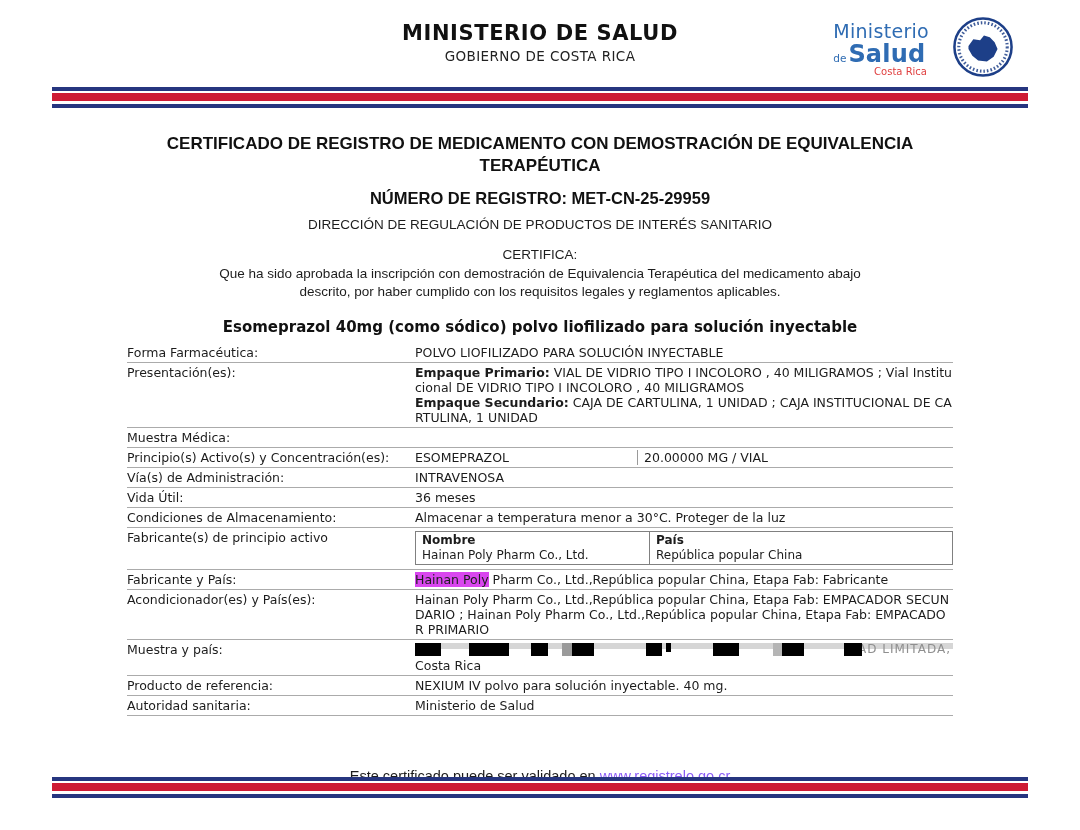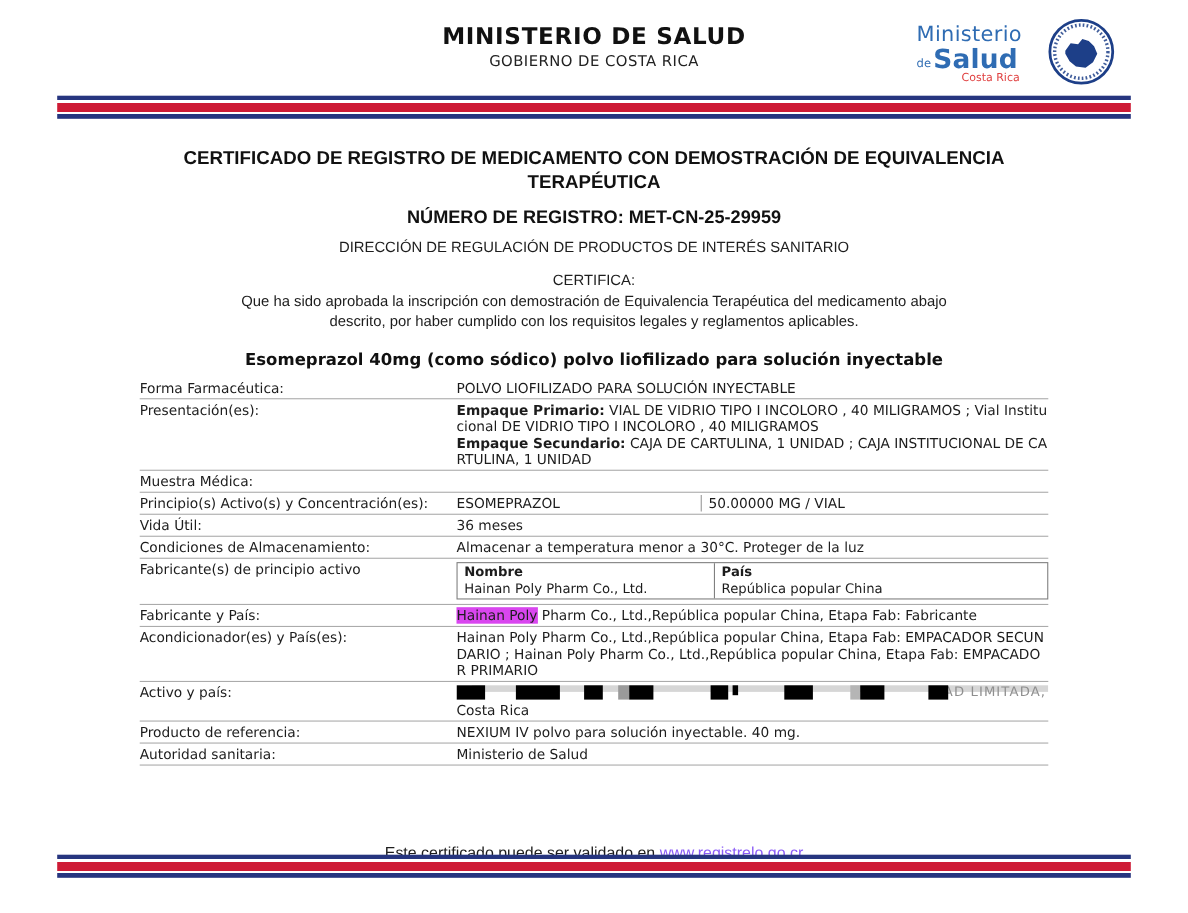--- a/index.html
+++ b/index.html
@@ -134,24 +134,28 @@
 
     <div class="trow">
       <div class="tlabel">Muestra Médica:</div>
       <div class="tvalue"></div>
     </div>
 
     <div class="trow">
       <div class="tlabel">Principio(s) Activo(s) y Concentración(es):</div>
       <div class="tvalue split-val">
         <div class="v1">ESOMEPRAZOL</div>
-        <div class="v2">50.00000 MG / VIAL</div>
-      </div>
-    </div>
-
+        <div class="v2">20.00000 MG / VIAL</div>
+      </div>
+    </div>
+
+    <div class="trow">
+      <div class="tlabel">Vía(s) de Administración:</div>
+      <div class="tvalue">INTRAVENOSA</div>
+    </div>
 
     <div class="trow">
       <div class="tlabel">Vida Útil:</div>
       <div class="tvalue">36 meses</div>
     </div>
 
     <div class="trow">
       <div class="tlabel">Condiciones de Almacenamiento:</div>
       <div class="tvalue">Almacenar a temperatura menor a 30°C. Proteger de la luz</div>
     </div>
@@ -178,21 +182,21 @@
         <span class="hl">Hainan Poly</span><span> Pharm Co., Ltd.,República popular China, Etapa Fab: Fabricante</span>
       </div>
     </div>
 
     <div class="trow">
       <div class="tlabel">Acondicionador(es) y País(es):</div>
       <div class="tvalue breakall">Hainan Poly Pharm Co., Ltd.,República popular China, Etapa Fab: EMPACADOR SECUNDARIO ; Hainan Poly Pharm Co., Ltd.,República popular China, Etapa Fab: EMPACADOR PRIMARIO</div>
     </div>
 
     <div class="trow">
-      <div class="tlabel">Activo y país:</div>
+      <div class="tlabel">Muestra y país:</div>
       <div class="tvalue">
         <div class="redact-line">
           <span class="redact-smear"></span>
           <span class="redact-frag">AD LIMITADA,</span>
           <span class="rb" style="width:26px"></span><span class="rb" style="width:40px; margin-left:28px"></span><span class="rb" style="width:17px; margin-left:22px"></span><span class="rb" style="width:10px; margin-left:14px; background:#9a9a9a"></span><span class="rb" style="width:22px"></span><span class="rb" style="width:16px; margin-left:52px"></span><span class="rb" style="width:5px; margin-left:4px; height:9px"></span><span class="rb" style="width:26px; margin-left:42px"></span><span class="rb" style="width:9px; margin-left:34px; background:#b5b5b5"></span><span class="rb" style="width:22px"></span><span class="rb" style="width:18px; margin-left:40px"></span>
         </div>
         <div>Costa Rica</div>
       </div>
     </div>
 

